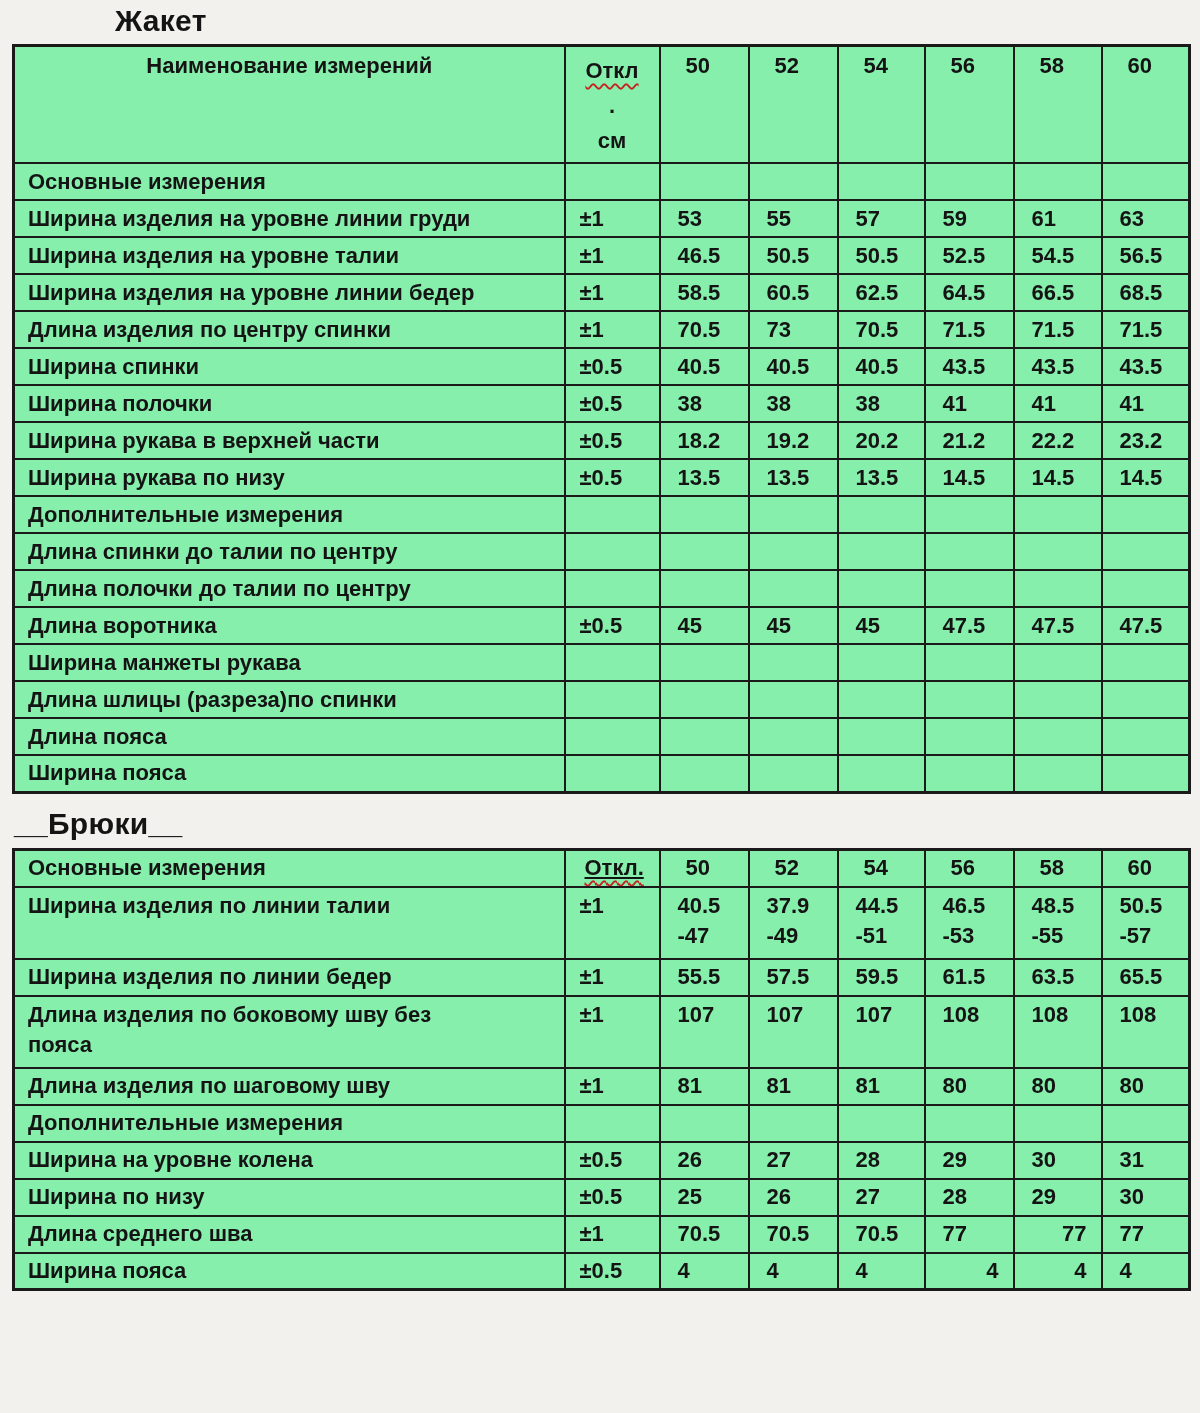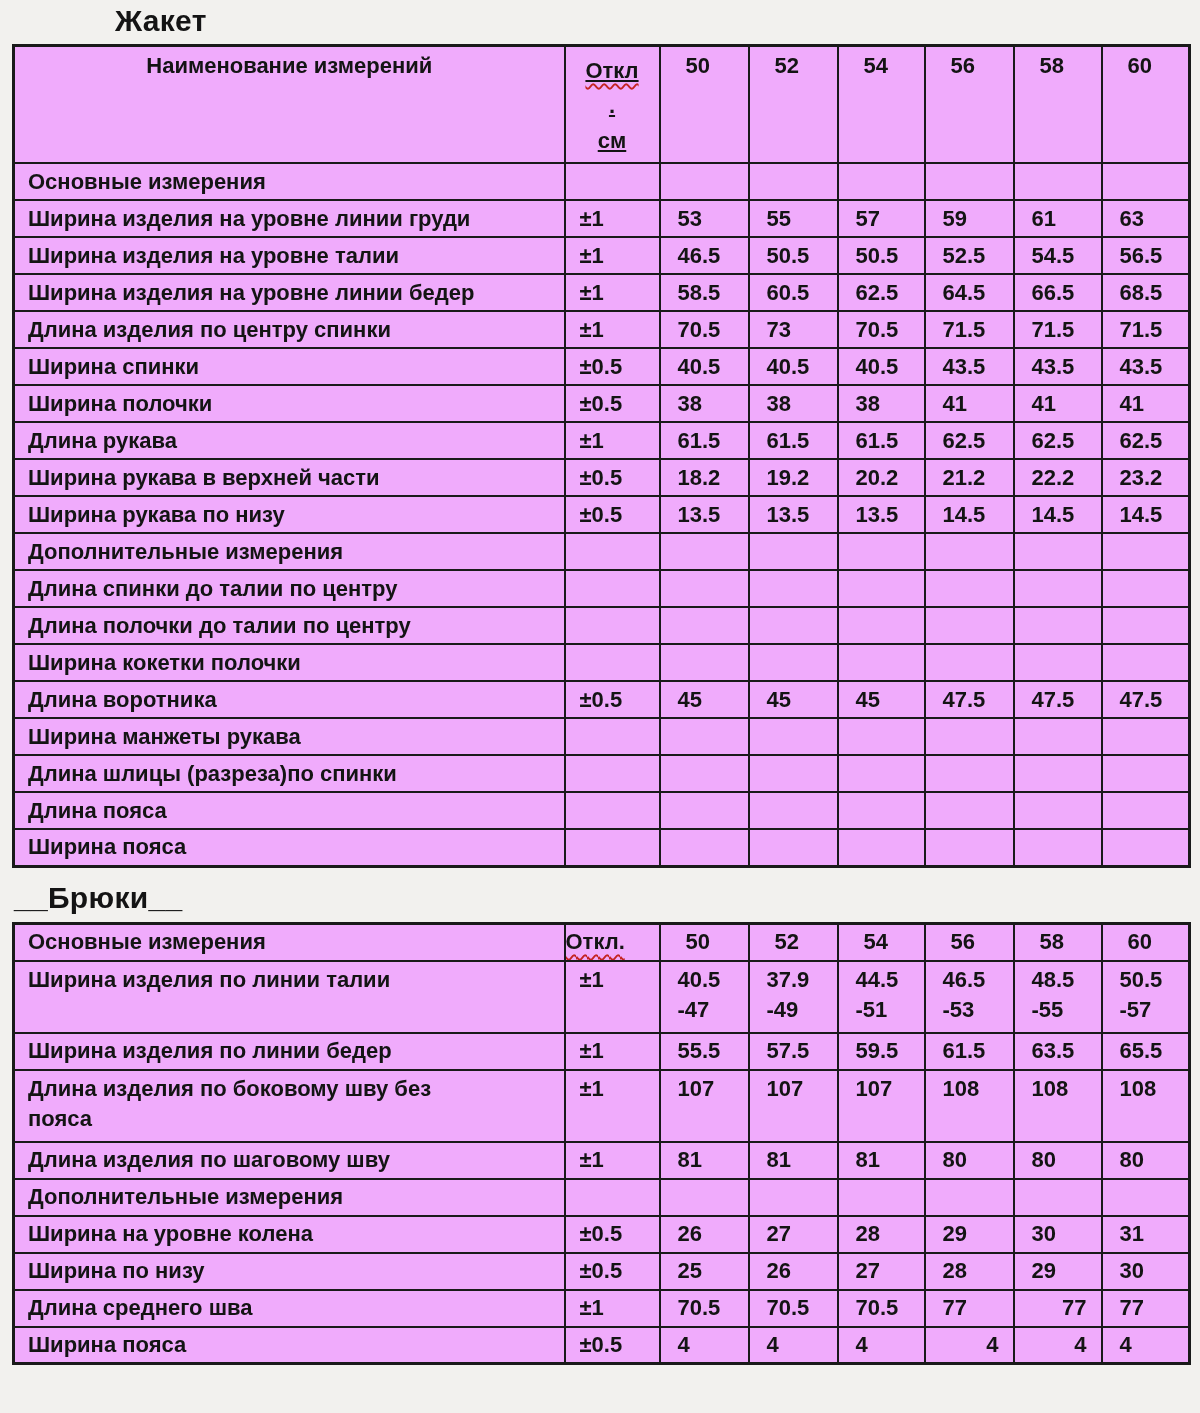--- a/index.html
+++ b/index.html
@@ -23,50 +23,50 @@
     line-height: 34px;
   }
   .title.t1 { margin: 4px 0 6px 115px; }
   .title.t2 { margin: 13px 0 7px 14px; }
 
   table.meas {
     border-collapse: collapse;
     table-layout: fixed;
     width: 1176px;
     margin-left: 12px;
-    background: #f0abfc;
+    background: #86efac;
     border: 3px solid #1a1a1a;
   }
   table.meas th, table.meas td {
     border: 2px solid #1a1a1a;
     overflow: hidden;
     font-weight: 700;
   }
 
   
   table.jacket thead th {
     height: 108px;
     vertical-align: top;
     padding-top: 6px;
     font-size: 22px;
   }
   .h-name { text-align: center; }
-  .h-dev  { text-align: center; line-height: 35px; text-decoration: underline; }
+  .h-dev  { text-align: center; line-height: 35px; }
   .h-dev span { display: block; }
   .h-size { text-align: left; padding-left: 25px; }
 
   
   table.trousers thead th {
     height: 33px;
     vertical-align: middle;
     font-size: 22px;
     text-align: left;
   }
   .h2-name { padding-left: 13px; }
-  .h2-dev  { padding-left: 0; }
+  .h2-dev  { padding-left: 19px; text-decoration: underline; }
   .h2-size { padding-left: 25px; }
 
   table.meas tbody tr { height: 37px; }
   table.meas tbody tr.tall { height: 72px; }
   table.meas tbody tr.tall td {
     vertical-align: top;
     padding-top: 3px;
     line-height: 30px;
   }
   td.c-label {
@@ -195,30 +195,20 @@
           <td class="c-label">Ширина полочки</td>
           <td class="c-dev">±0.5</td>
           <td class="c-val">38</td>
           <td class="c-val">38</td>
           <td class="c-val">38</td>
           <td class="c-val">41</td>
           <td class="c-val">41</td>
           <td class="c-val">41</td>
         </tr>
         <tr>
-          <td class="c-label">Длина рукава</td>
-          <td class="c-dev">±1</td>
-          <td class="c-val">61.5</td>
-          <td class="c-val">61.5</td>
-          <td class="c-val">61.5</td>
-          <td class="c-val">62.5</td>
-          <td class="c-val">62.5</td>
-          <td class="c-val">62.5</td>
-        </tr>
-        <tr>
           <td class="c-label">Ширина рукава в верхней части</td>
           <td class="c-dev">±0.5</td>
           <td class="c-val">18.2</td>
           <td class="c-val">19.2</td>
           <td class="c-val">20.2</td>
           <td class="c-val">21.2</td>
           <td class="c-val">22.2</td>
           <td class="c-val">23.2</td>
         </tr>
         <tr>
@@ -246,30 +236,20 @@
           <td class="c-dev"></td>
           <td class="c-val"></td>
           <td class="c-val"></td>
           <td class="c-val"></td>
           <td class="c-val"></td>
           <td class="c-val"></td>
           <td class="c-val"></td>
         </tr>
         <tr>
           <td class="c-label">Длина полочки до талии по центру</td>
-          <td class="c-dev"></td>
-          <td class="c-val"></td>
-          <td class="c-val"></td>
-          <td class="c-val"></td>
-          <td class="c-val"></td>
-          <td class="c-val"></td>
-          <td class="c-val"></td>
-        </tr>
-        <tr>
-          <td class="c-label">Ширина кокетки полочки</td>
           <td class="c-dev"></td>
           <td class="c-val"></td>
           <td class="c-val"></td>
           <td class="c-val"></td>
           <td class="c-val"></td>
           <td class="c-val"></td>
           <td class="c-val"></td>
         </tr>
         <tr>
           <td class="c-label">Длина воротника</td>

